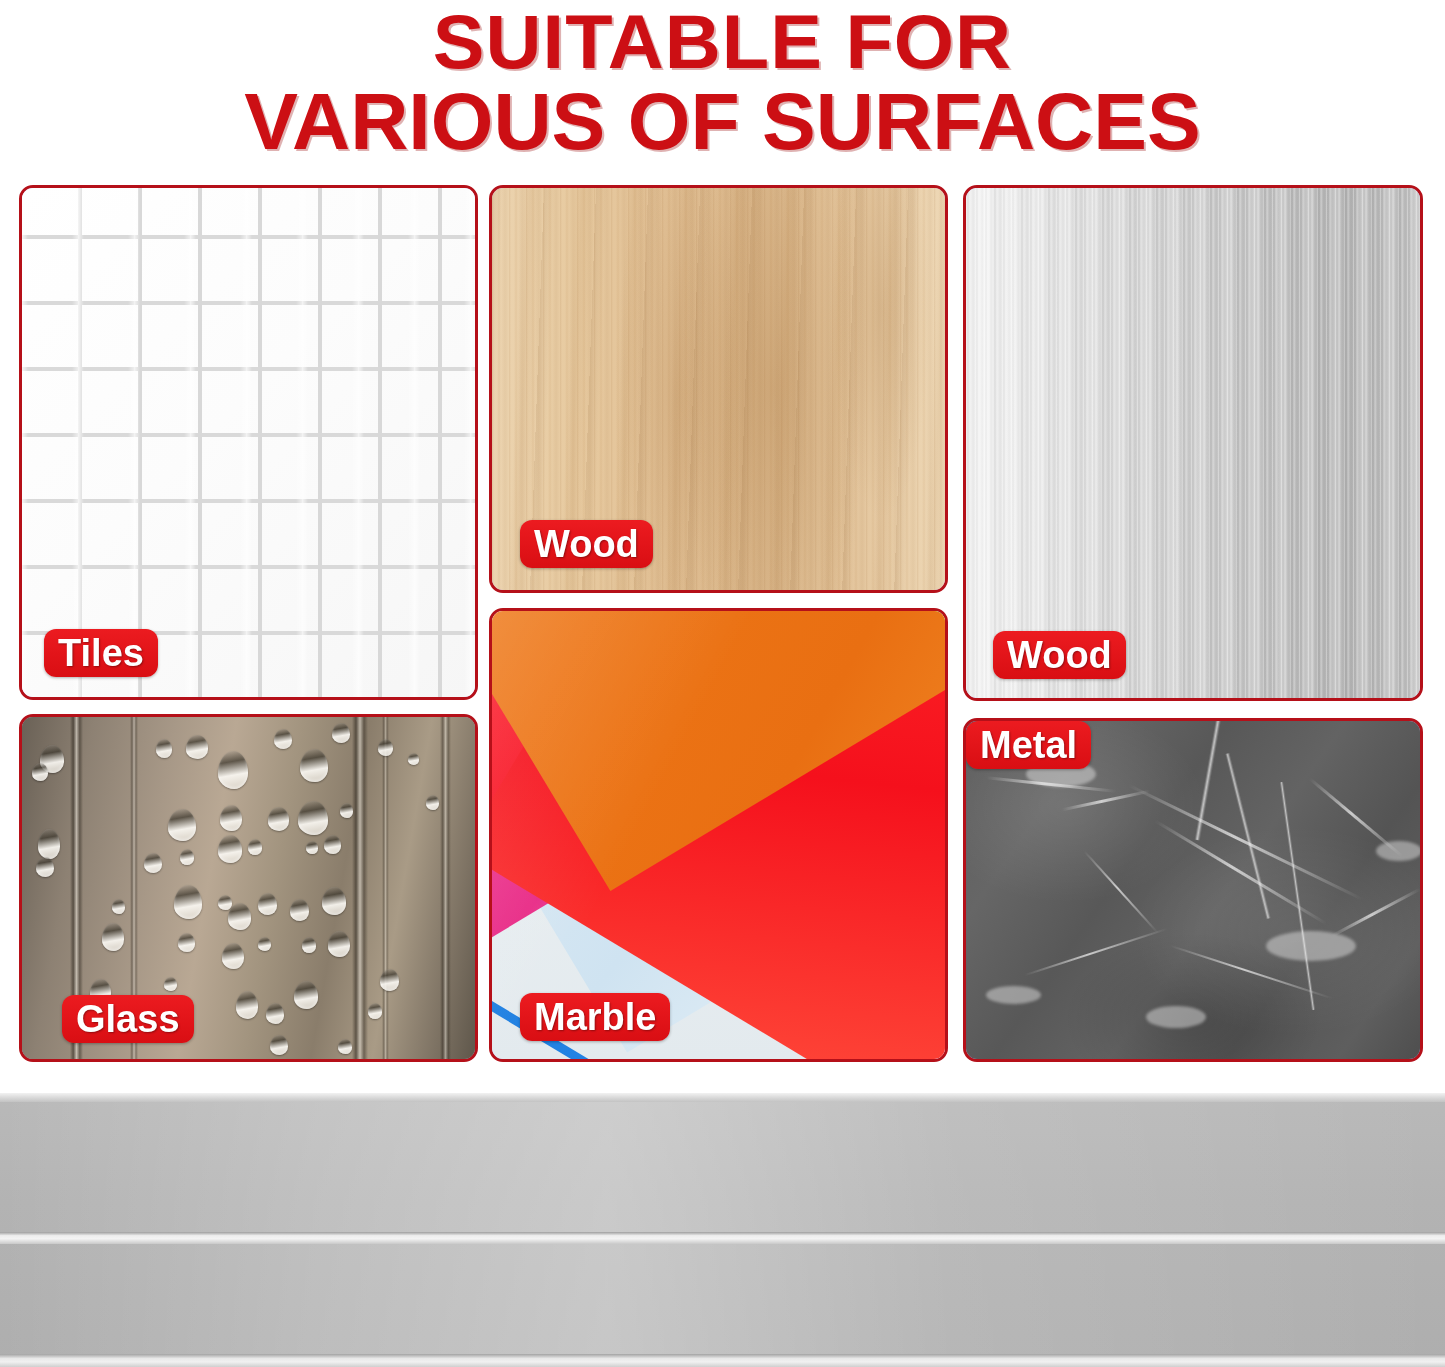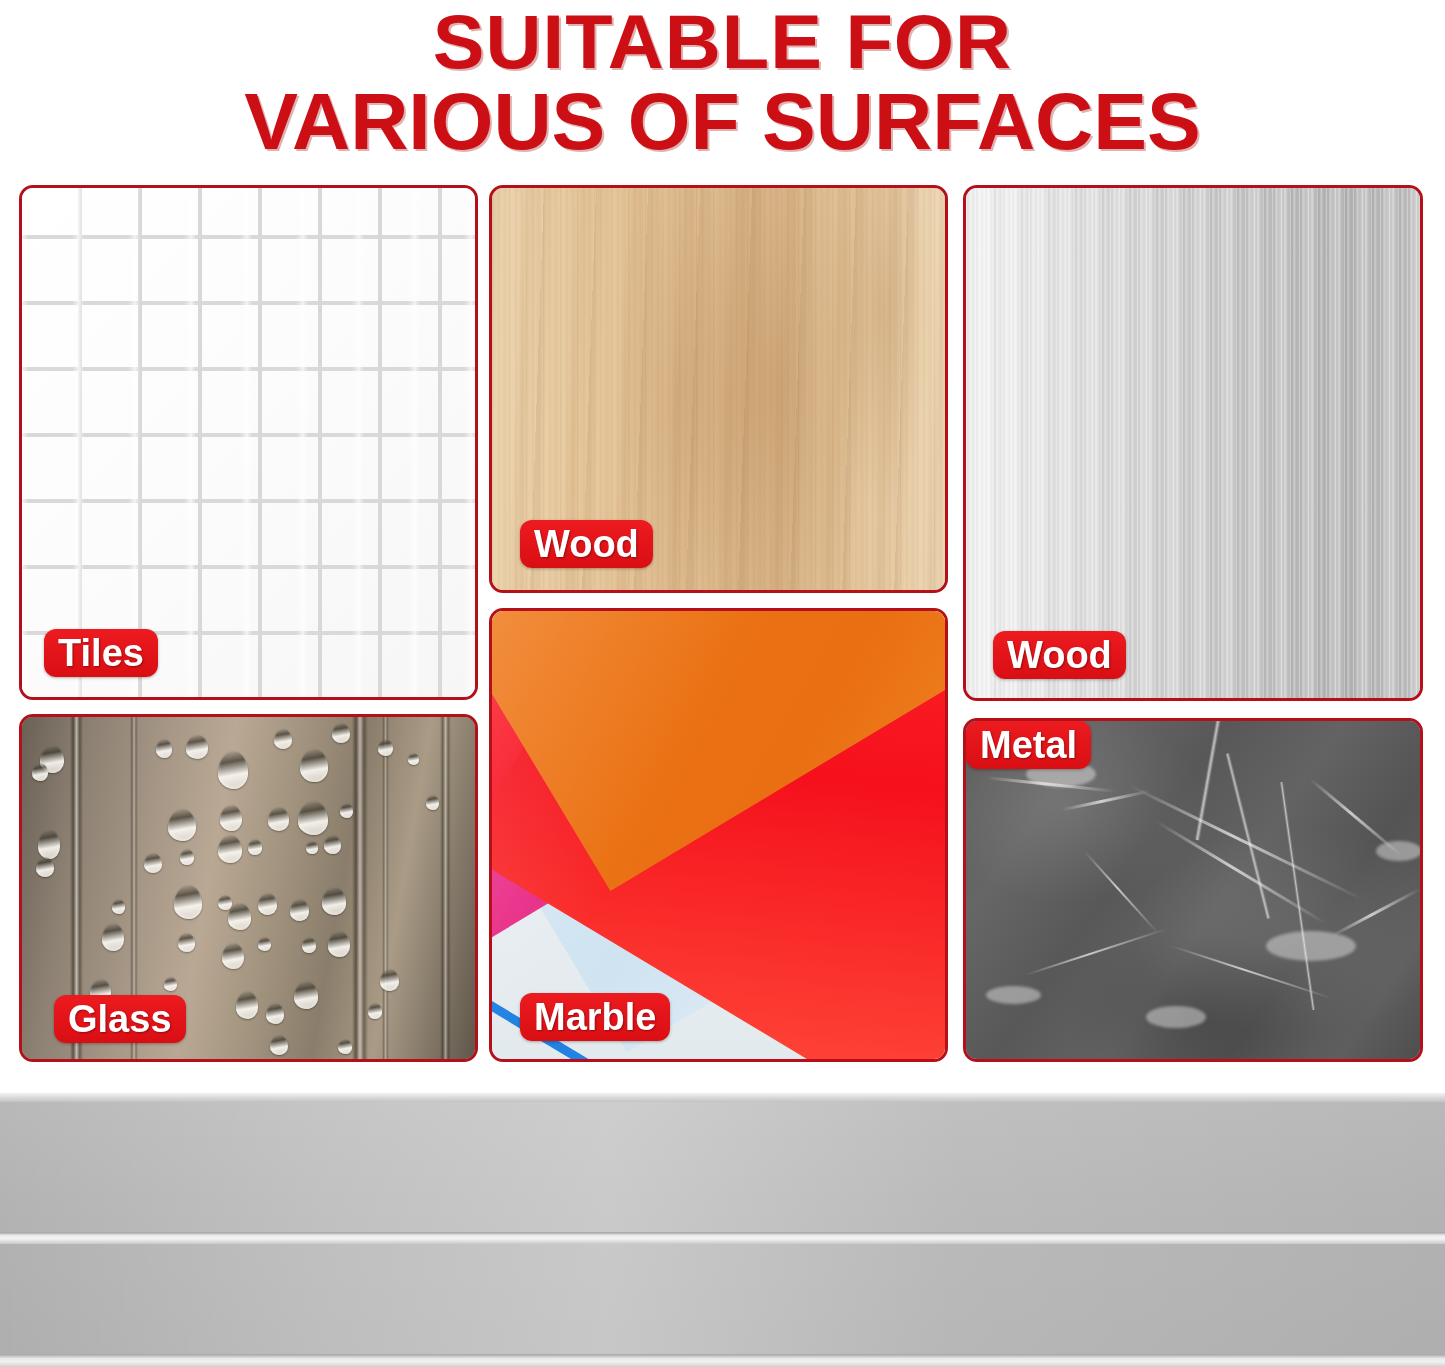--- a/index.html
+++ b/index.html
@@ -162,21 +162,21 @@
     filter: blur(0.6px);
   }
   .drop {
     position: absolute;
     border-radius: 52% 48% 46% 54% / 60% 58% 42% 40%;
     background: linear-gradient(170deg,
       rgba(255,255,255,0.10) 0%, rgba(60,55,45,0.72) 30%,
       rgba(250,248,243,0.92) 62%, rgba(225,220,210,0.75) 100%);
     box-shadow: 0 1px 2px rgba(0,0,0,0.35), inset 0 -2px 3px rgba(255,255,255,0.45);
   }
-  #badge-glass { left: 32px; bottom: 16px; }
+  #badge-glass { left: 40px; bottom: 16px; }
 
   
   #card-plastic { left: 489px; top: 608px; width: 459px; height: 454px; }
   .plastic-bg { background: linear-gradient(180deg, #eef2f4 0%, #e3eaee 100%); }
   .sheet { position: absolute; }
   #badge-plastic { left: 28px; bottom: 18px; }
 
   
   #card-marble { left: 963px; top: 718px; width: 460px; height: 344px; }
   .marble-bg {

